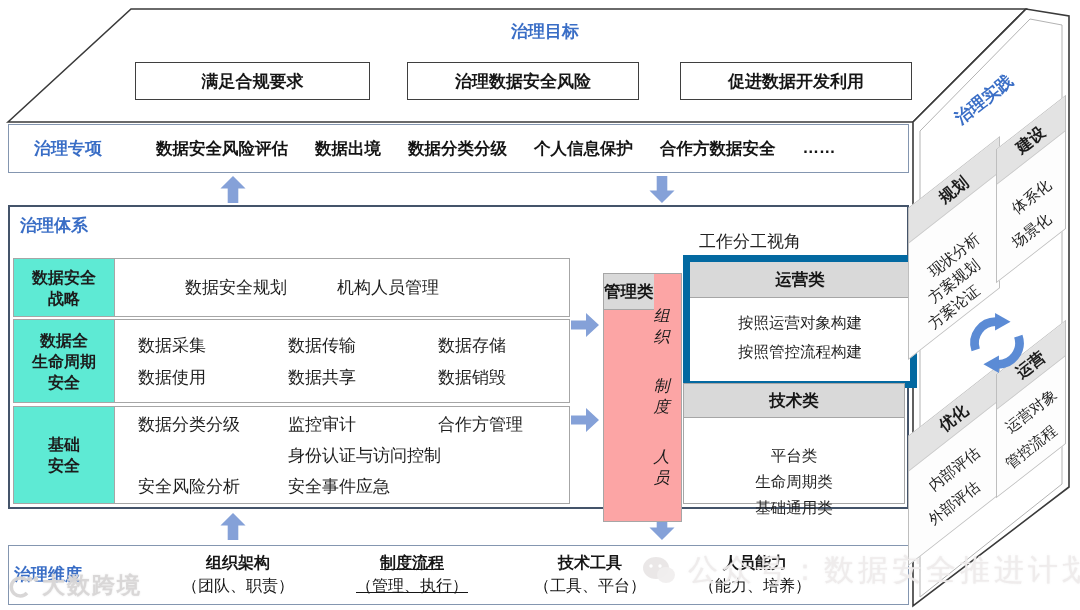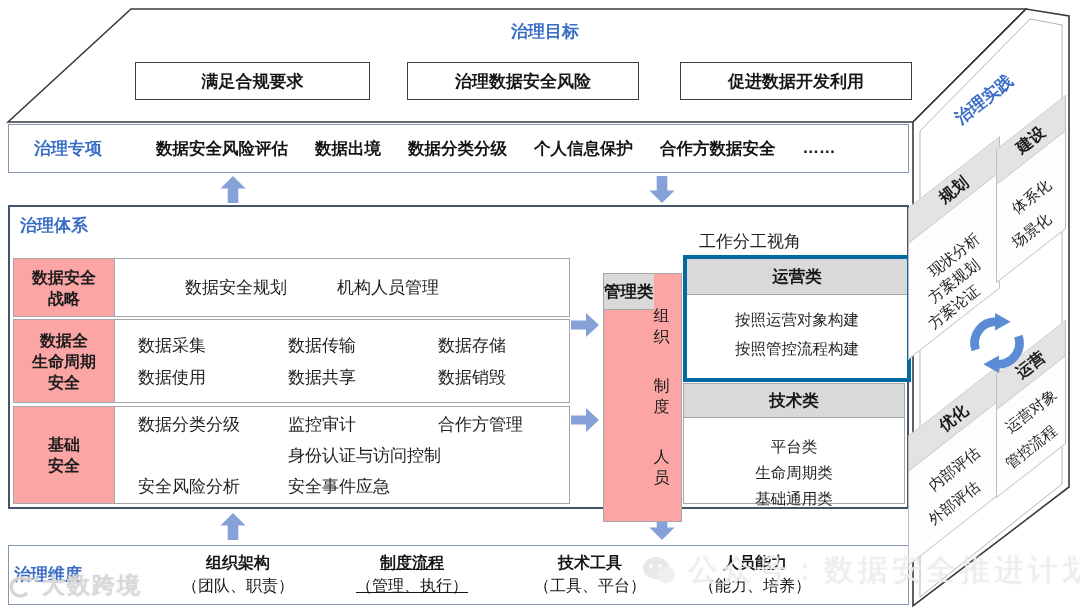--- a/index.html
+++ b/index.html
@@ -20,39 +20,39 @@
                background:#fff;display:flex;align-items:center;}
   .special-row .blue-label{margin-left:25px;width:92px;flex:none;}
   .special-items{display:flex;gap:27px;margin-left:30px;font-size:16.5px;font-weight:600;color:#141414;white-space:nowrap;}
 
   
   .system-frame{left:8px;top:205px;width:897px;height:300px;border:2px solid #44546A;background:#fff;}
   .sys-label{left:20px;top:214px;}
   .view-header{top:230px;width:160px;text-align:center;font-size:17px;color:#222;}
 
   .sys-row{border:1px solid #A6A6A6;background:#fff;display:flex;}
-  .row-label{width:100px;flex:none;background:#fca5a5;border-right:1px solid #A6A6A6;
+  .row-label{width:100px;flex:none;background:#5eead4;border-right:1px solid #A6A6A6;
              display:flex;flex-direction:column;align-items:center;justify-content:center;
              font-size:16px;font-weight:600;color:#1c1c1c;line-height:21px;}
   .row-content{flex:1;font-size:17px;color:#1f1f1f;}
   .content-flex{display:flex;align-items:center;justify-content:center;gap:50px;height:100%;padding-right:60px;}
   .content-grid{display:grid;grid-template-columns:150px 150px auto;align-content:center;
                 height:100%;padding-left:23px;row-gap:9px;}
 
   .mgmt-col{left:603px;top:273px;width:77px;height:247px;border:1px solid #A6A6A6;background:#fca5a5;
             display:flex;}
   .col-head{height:35px;flex:none;background:#D9D9D9;border-bottom:1px solid #A6A6A6;
             display:flex;align-items:center;justify-content:center;font-size:16.5px;font-weight:700;color:#161616;}
   .mgmt-items{flex:1;display:flex;flex-direction:column;justify-content:space-around;
-              align-items:center;font-size:16px;padding:18px 0;}
-  .ops-box{left:683px;top:255px;width:220px;height:119px;border:4px solid #0369a1;background:#fff;}
+              align-items:center;font-size:16px;padding:18px 0;font-style:italic;}
+  .ops-box{left:683px;top:255px;width:220px;height:119px;border:7px solid #0369a1;background:#fff;}
   .tech-box{left:683px;top:383px;width:220px;height:119px;border:1px solid #A6A6A6;background:#fff;}
   .box-lines{text-align:center;font-size:15.5px;color:#1f1f1f;}
   .ops-box .box-lines{line-height:29px;padding-top:10px;}
-  .tech-box .box-lines{line-height:26px;padding-top:16px;}
+  .tech-box .box-lines{line-height:26px;padding-top:25px;}
 
   
   .dim-row{left:8px;top:545px;width:899px;height:58px;border:1.5px solid #8496B0;background:#fff;}
   .dim-label{left:14px;top:563px;}
   .dim-item{top:551px;width:150px;text-align:center;font-size:16px;color:#161616;line-height:23px;}
   .dim-item .t{font-weight:600;}
 
   
   .practice-label{left:926px;top:88px;width:116px;text-align:center;transform:rotate(-38deg);}
   .band{background:#FDFDFD;border:1px solid #BEBEBE;transform:skewY(-38deg);}

